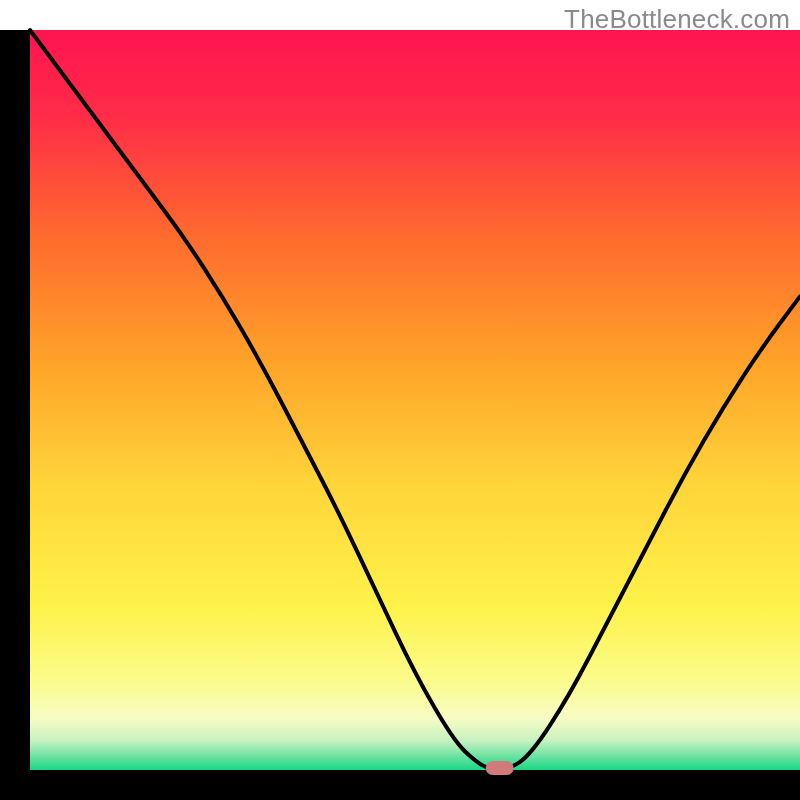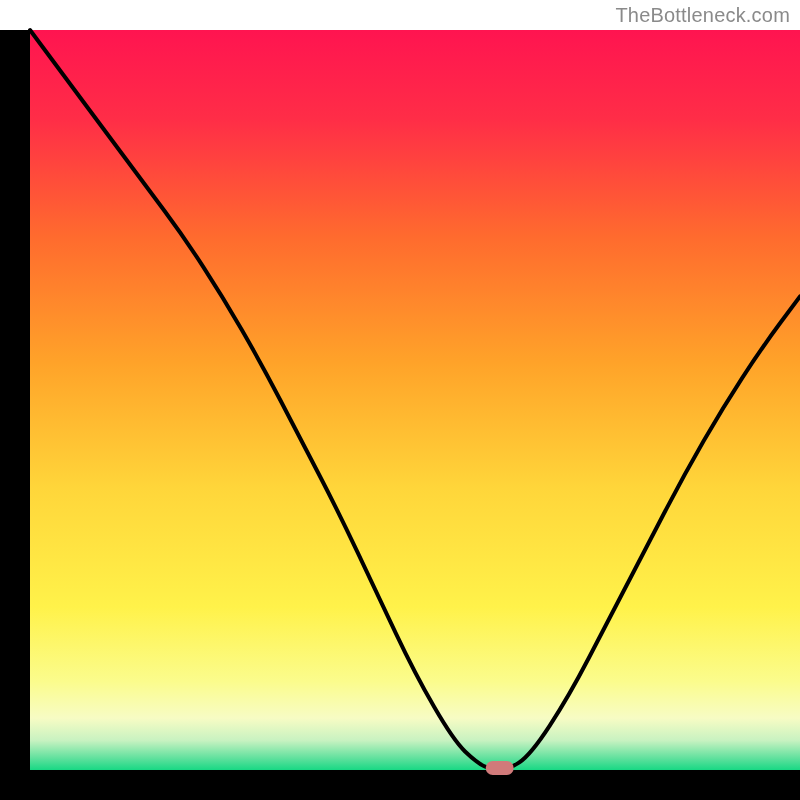--- a/index.html
+++ b/index.html
@@ -13,21 +13,21 @@
   .container {
     position: relative;
     width: 800px;
     height: 800px;
   }
   .watermark {
     position: absolute;
     top: 4px;
     right: 10px;
     font-family: Arial, Helvetica, sans-serif;
-    font-size: 20px;
+    font-size: 26px;
     font-weight: 500;
     color: #8a8a8a;
     z-index: 10;
     letter-spacing: 0.2px;
   }
   svg {
     position: absolute;
     top: 0;
     left: 0;
   }

